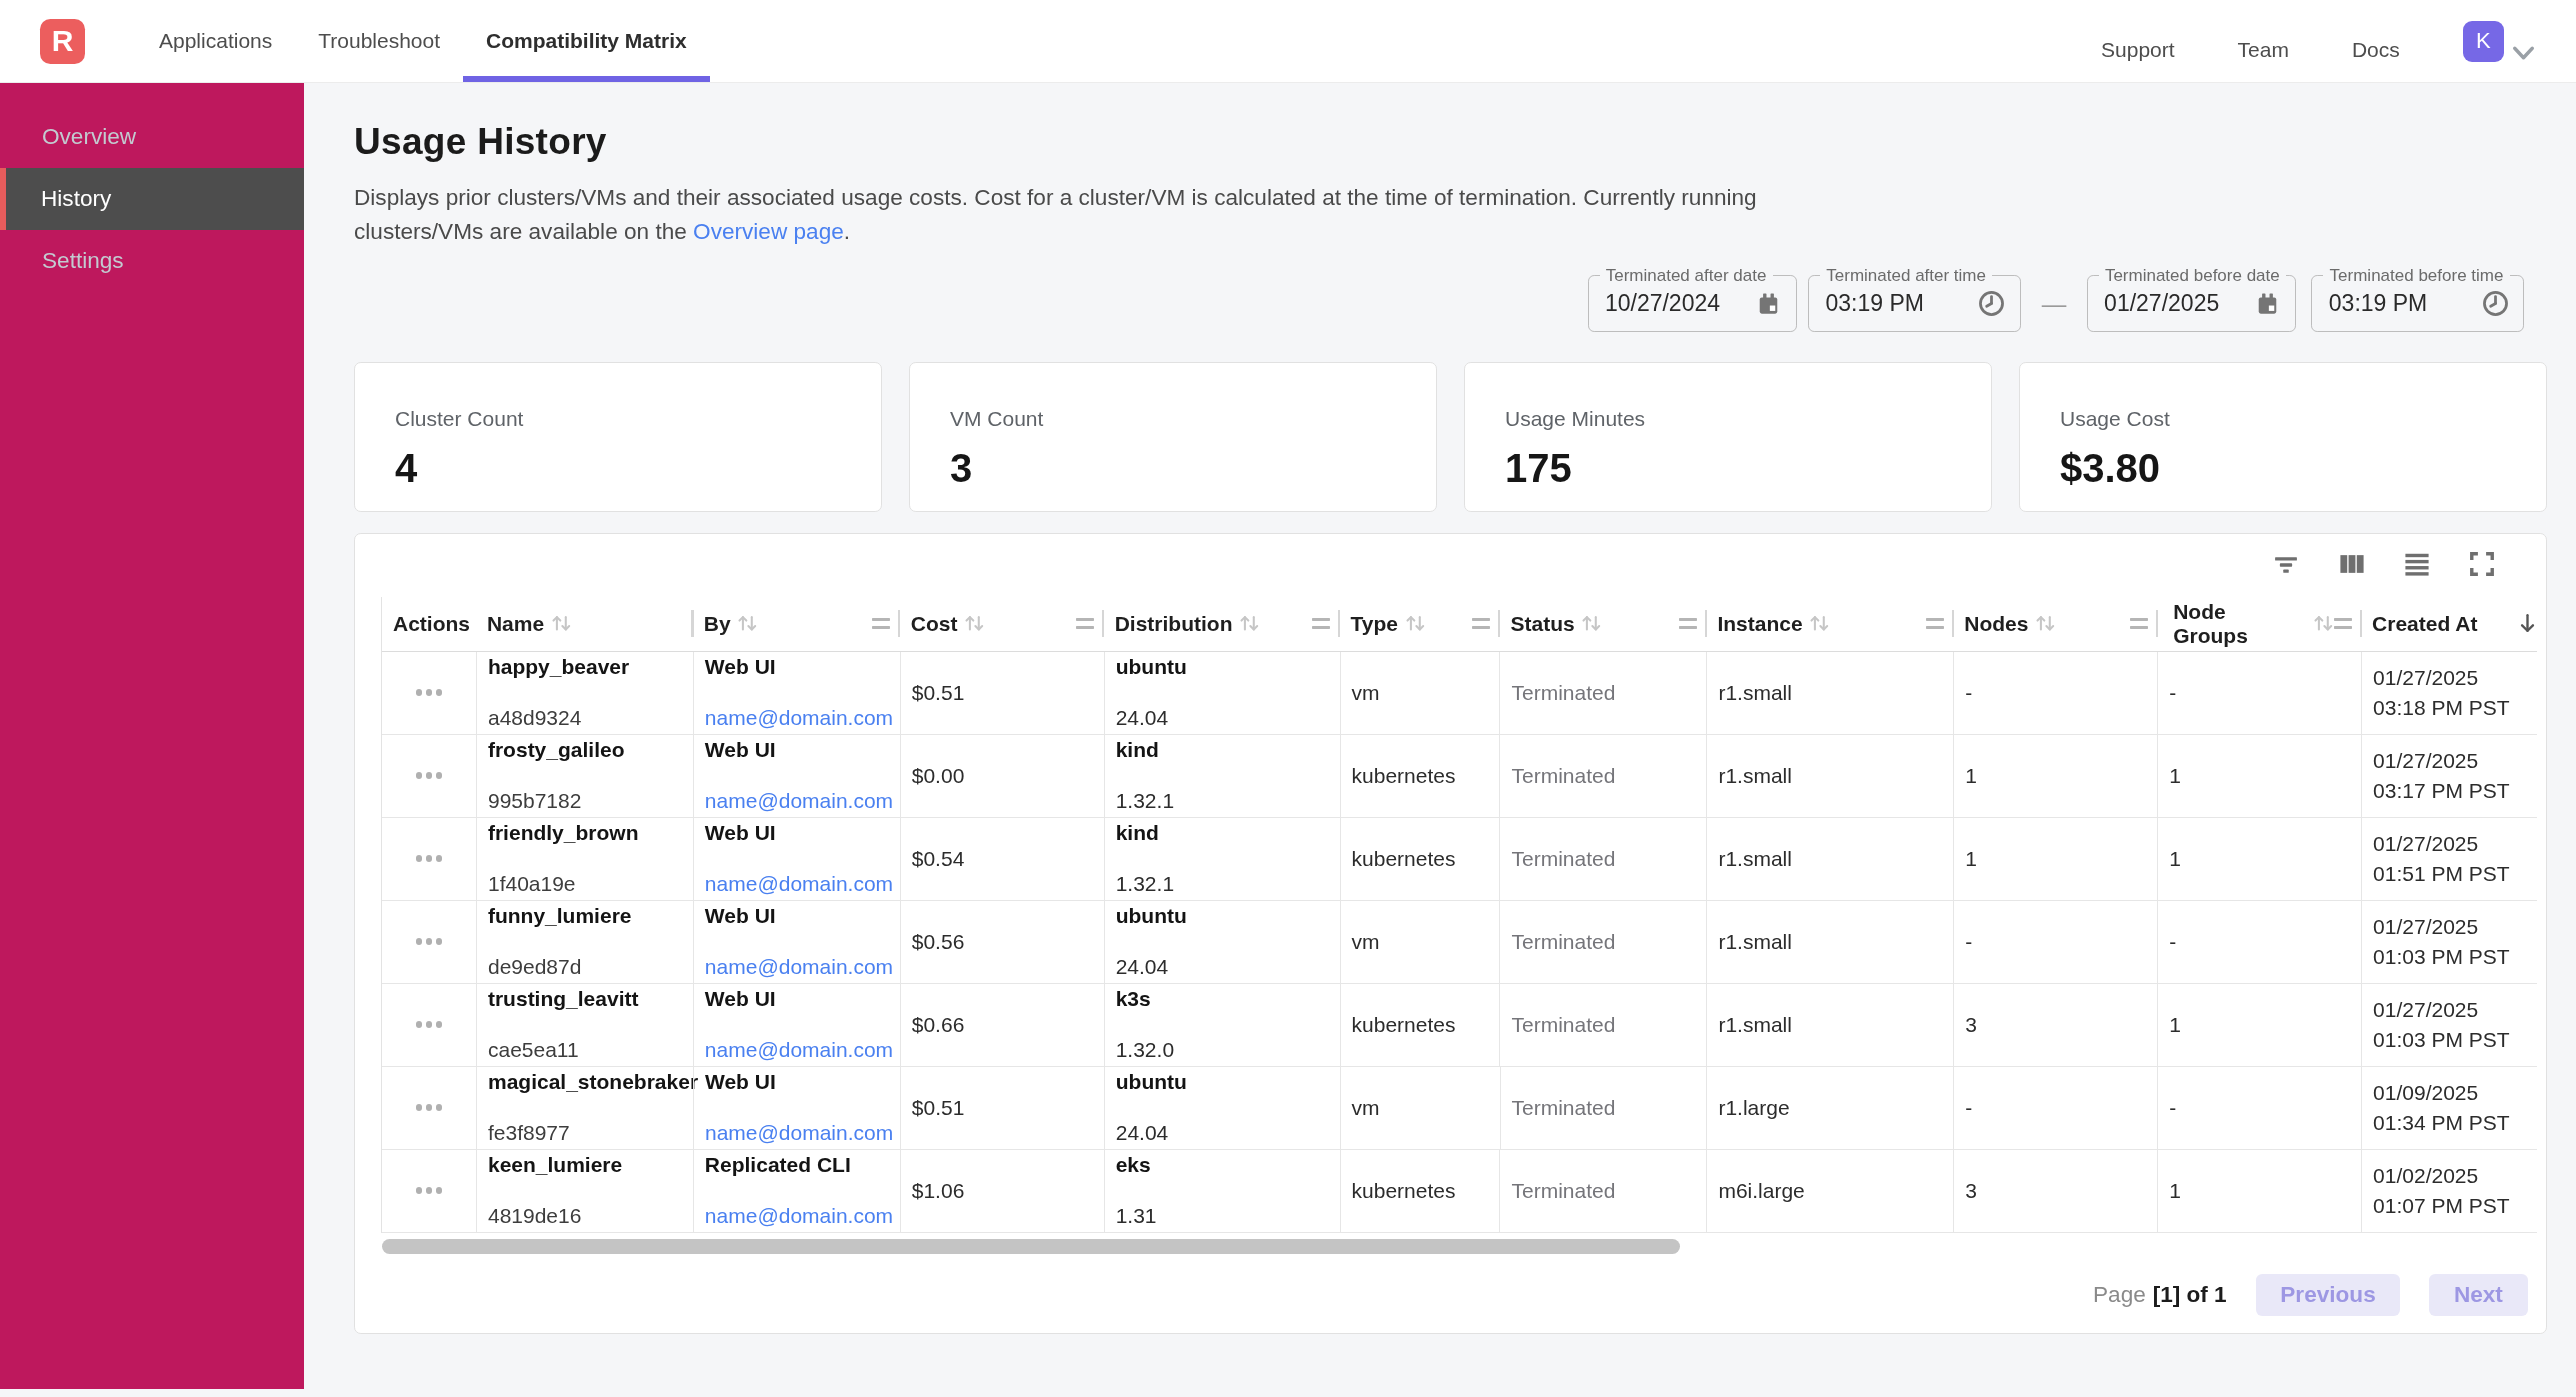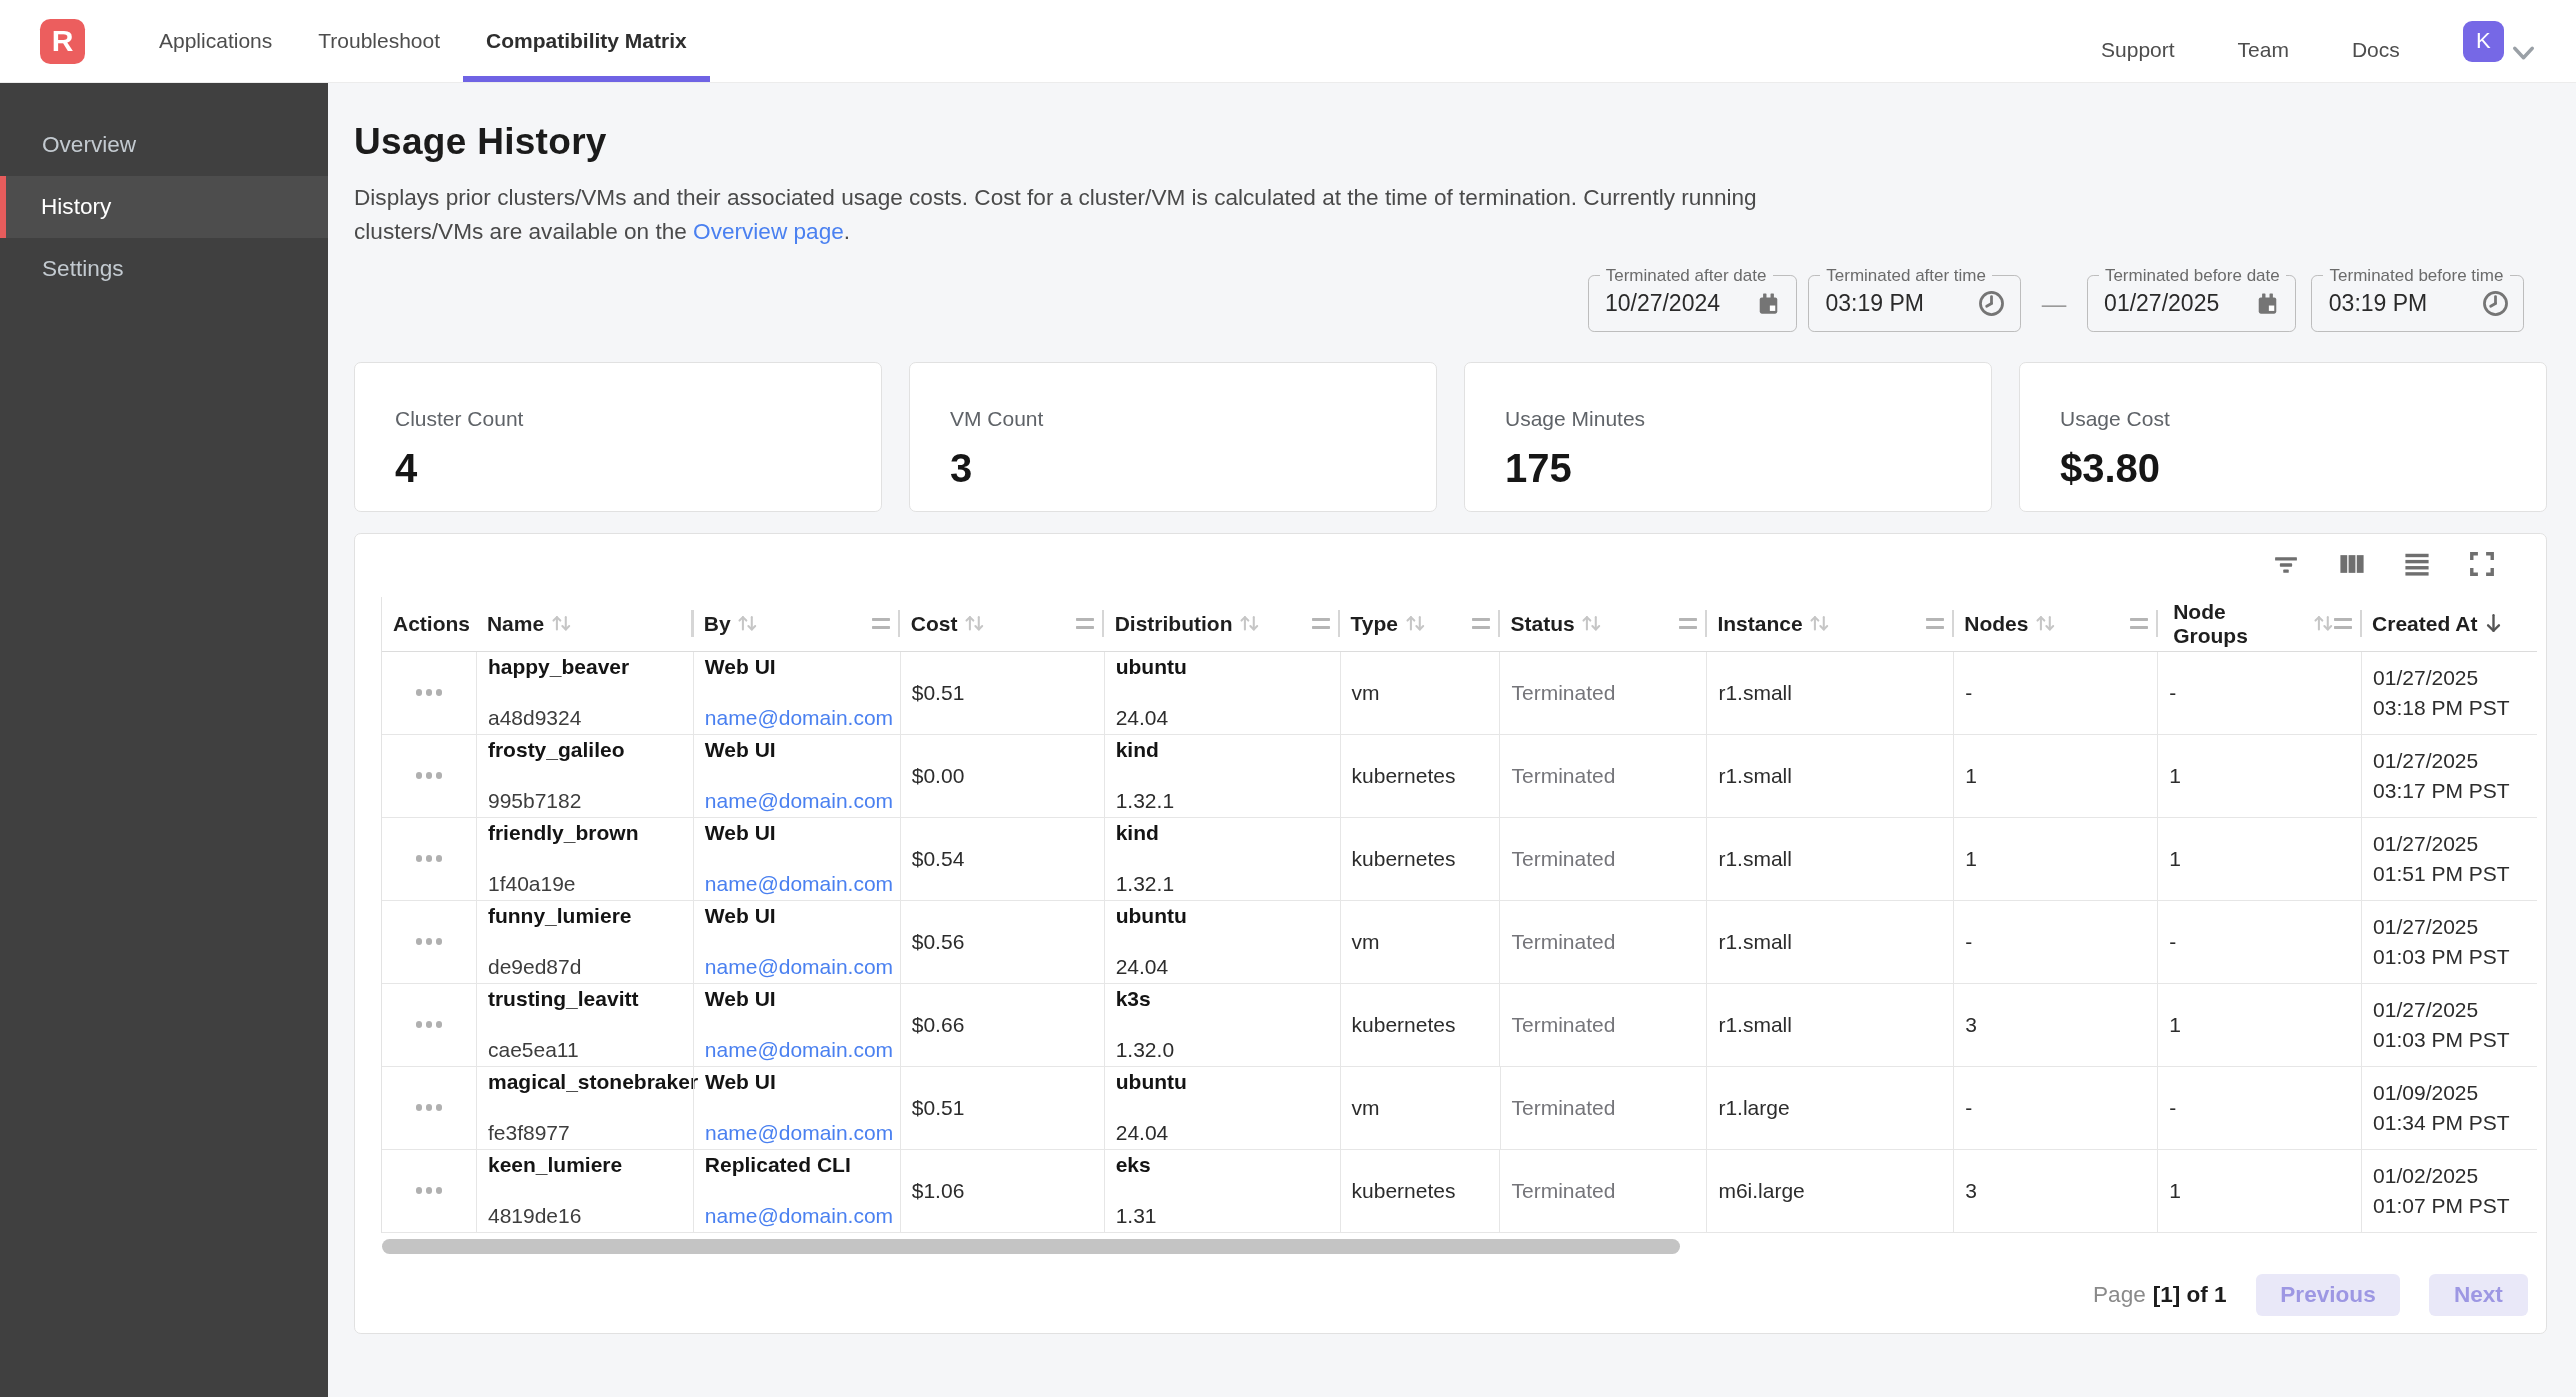--- a/index.html
+++ b/index.html
@@ -18,21 +18,21 @@
   .nav-item.active { color:#2e2e2e; font-weight:700; }
   .nav-item.active::after { content:""; position:absolute; left:0; right:0; bottom:0; height:6.2px;
               background:#6f63e4; }
   .topnav-right { margin-left:auto; display:flex; align-items:flex-end; margin-right:41px; }
   .topnav-right .nav-link { font-size:21px; color:#4d4d4d; margin-right:63px; cursor:pointer; white-space:nowrap; }
   .avatar { width:41px; height:41px; border-radius:9px; background:#7668e6; color:#fff;
             font-size:22px; display:flex; align-items:center; justify-content:center; cursor:pointer; }
   .chevron { margin-left:8.2px; cursor:pointer; display:flex; align-items:center; }
 
   
-  .sidebar { position:absolute; left:0; top:83px; width:328px; height:1314px; background:#404040; }
+  .sidebar { position:absolute; left:0; top:75px; width:304px; height:1314px; background:#be185d; }
   .side-item { height:62px; display:flex; align-items:center; padding-left:42px; font-size:22.6px;
                color:#c3cad0; cursor:pointer; margin-top:0; }
   .sidebar .side-item:first-child { margin-top:31px; }
   .side-item.active { background:#4d4d4d; color:#ffffff; border-left:6.8px solid #e65c5c; padding-left:35px; }
 
   
   .content { position:absolute; left:328px; top:83px; width:2248px; height:1314px; padding:0 29px 0 26px; }
   h1.page-title { margin-top:38px; font-size:37px; font-weight:700; color:#1b1b1b; letter-spacing:0.3px; }
   .desc { margin-top:18px; font-size:22.6px; line-height:34px; color:#4a4a4a; }
   .desc a { color:#4a80f0; text-decoration:none; cursor:pointer; }
@@ -72,21 +72,21 @@
   .th { position:relative; height:100%; display:flex; align-items:center; padding-left:11px;
         font-size:21px; font-weight:700; color:#1f1f1f; cursor:pointer; }
   .th .sep { position:absolute; left:-1.4px; top:13.7px; width:2.1px; height:27px; background:#d6d6d6; }
   .sort-updown { margin-left:5.5px; display:flex; }
   .sort-desc { margin-left:6.8px; display:flex; }
   .menu-icon { margin-left:auto; margin-right:9.6px; display:flex; flex-direction:column; gap:4.8px; cursor:pointer; }
   .menu-icon i { width:18px; height:3.4px; background:#b5b5b5; border-radius:0.7px; }
 
   .col-actions{width:94px;} .col-name{width:217px;} .col-by{width:207px;} .col-cost{width:204px;}
   .col-distribution{width:236px;} .col-type{width:160px;} .col-status{width:207px;}
-  .col-instance{width:247px;} .col-nodes{width:204px;} .col-node_groups{width:204px;padding-left:16px;} .col-created_at{width:176px;}
+  .col-instance{width:247px;} .col-nodes{width:204px;} .col-node_groups{width:204px;padding-left:16px;} .col-created_at{width:176px;justify-content:space-between;}
   .cell-actions{width:94px;} .cell-name{width:217px;} .cell-by{width:207px;} .cell-cost{width:204px;}
   .cell-distribution{width:236px;} .cell-type{width:160px;} .cell-status{width:207px;}
   .cell-instance{width:247px;} .cell-nodes{width:204px;} .cell-node_groups{width:204px;} .cell-created_at{width:176px;}
 
   .tr { display:flex; height:83px; border-bottom:1.4px solid #e6e6e6; background:#fff; }
   .td { display:flex; flex-direction:column; justify-content:center; padding-left:11px;
         border-left:1.4px solid #e6e6e6; font-size:21px; color:#2c2c2c; }
   .td:first-child { border-left:none; align-items:center; padding-left:0; }
   .td .b { font-weight:700; color:#141414; }
   .td .two + .two, .td .b + * { margin-top:27px; }

